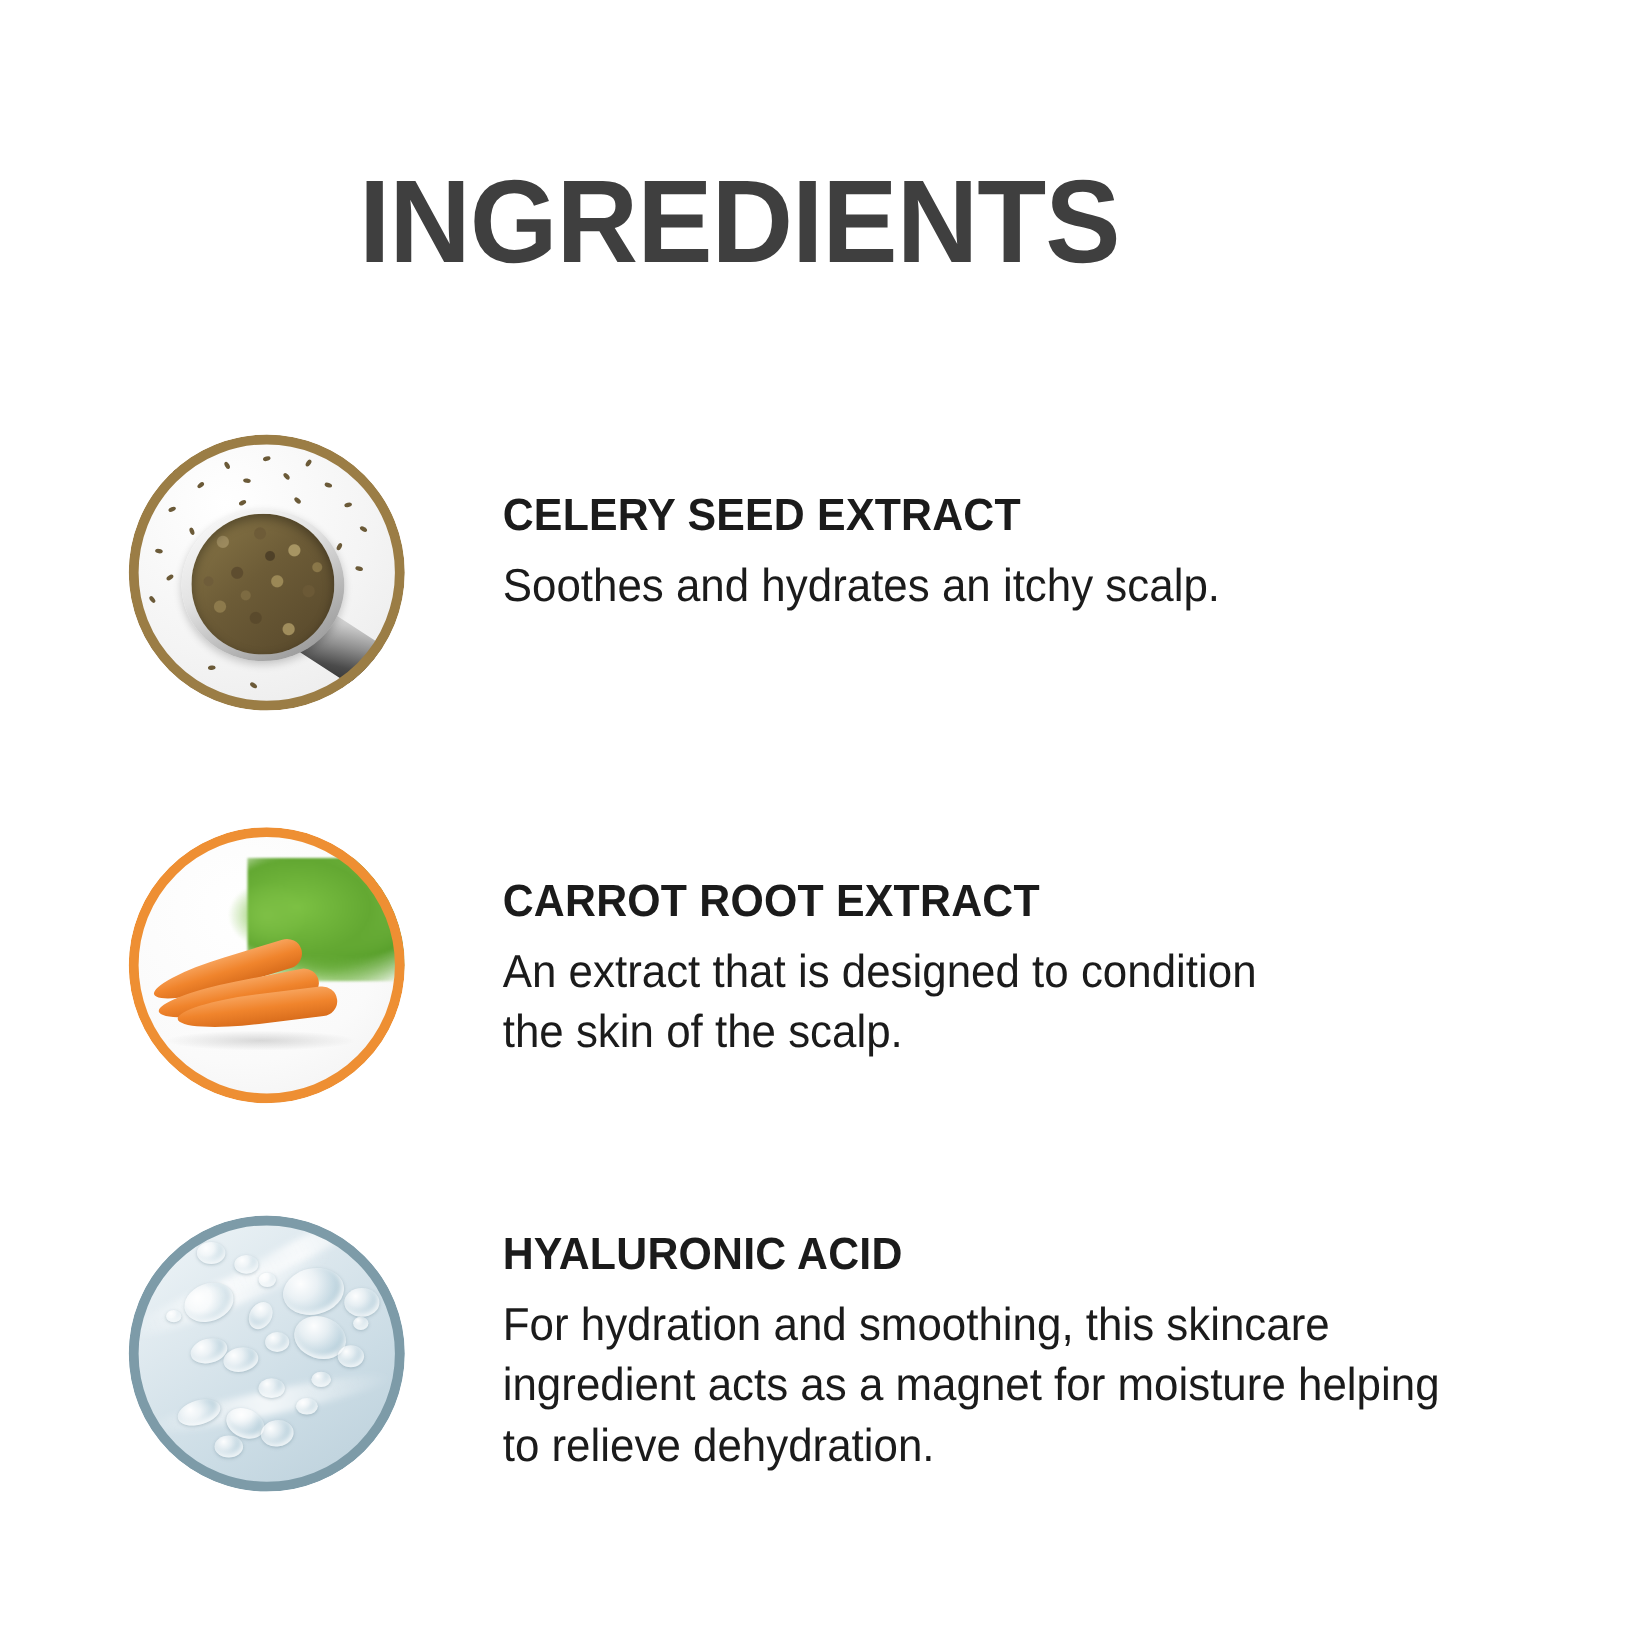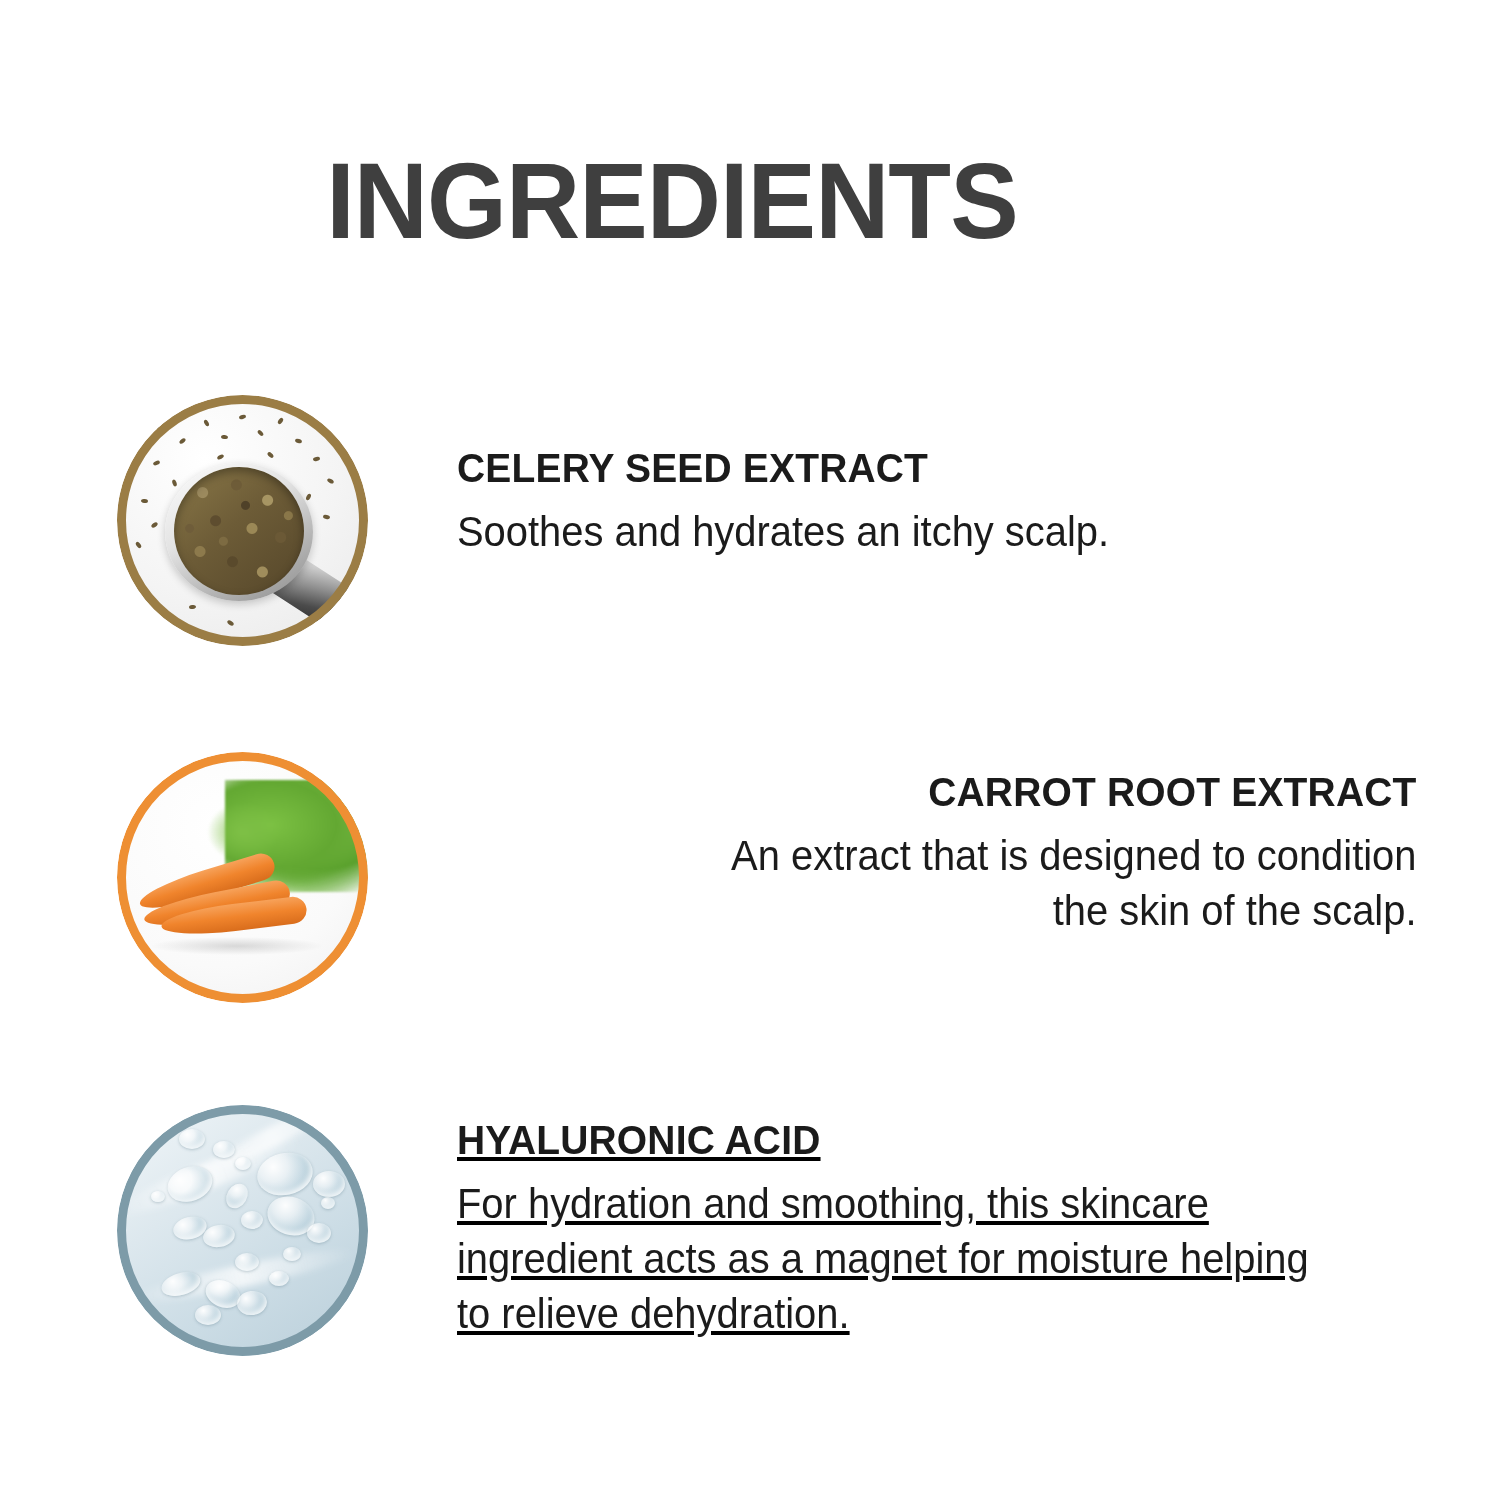--- a/index.html
+++ b/index.html
@@ -201,22 +201,22 @@
     font-size:42px;
     line-height:55px;
     font-weight:400;
     color:#1b1b1b;
     transform:scaleX(0.95);
     transform-origin:left top;
     white-space:pre-line;
   }
 
   .row-0 .text-col { top:50px; }
-  .row-1 .text-col { top:17px;text-align:right; }
-  .row-2 .text-col { top:12px;text-decoration:underline; }
+  .row-1 .text-col { top:44px; }
+  .row-2 .text-col { top:12px; }
 </style>
 </head>
 <body>
 
 <div id="page">
 
   <h1 class="page-title">INGREDIENTS</h1>
 
   <div class="ingredient-list">
 

